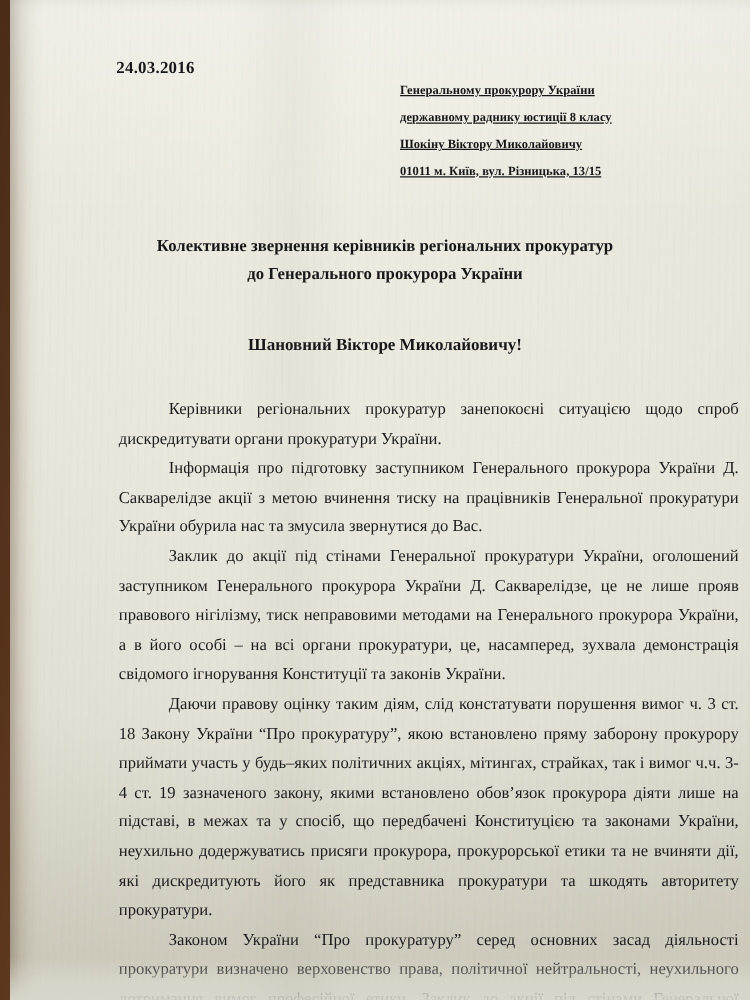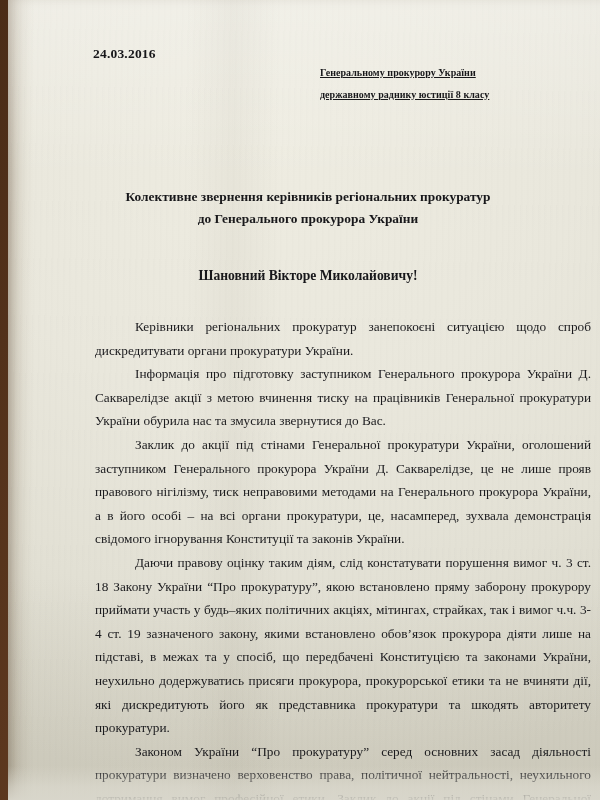--- a/index.html
+++ b/index.html
@@ -148,20 +148,22 @@
 
 <div class="photo">
   <div class="paper">
     <div class="sheet">
 
       <div class="txt date">24.03.2016</div>
 
       <div class="txt addressee">
         <div>Генеральному прокурору України</div>
         <div>державному раднику юстиції 8 класу</div>
+        <div>Шокіну Віктору Миколайовичу</div>
+        <div>01011 м. Київ, вул. Різницька, 13/15</div>
       </div>
 
       <div class="txt doc-title">
         <div>Колективне звернення керівників регіональних прокуратур</div>
         <div>до Генерального прокурора України</div>
       </div>
 
       <div class="txt salutation">Шановний Вікторе Миколайовичу!</div>
 
       <div class="txt body-copy">

